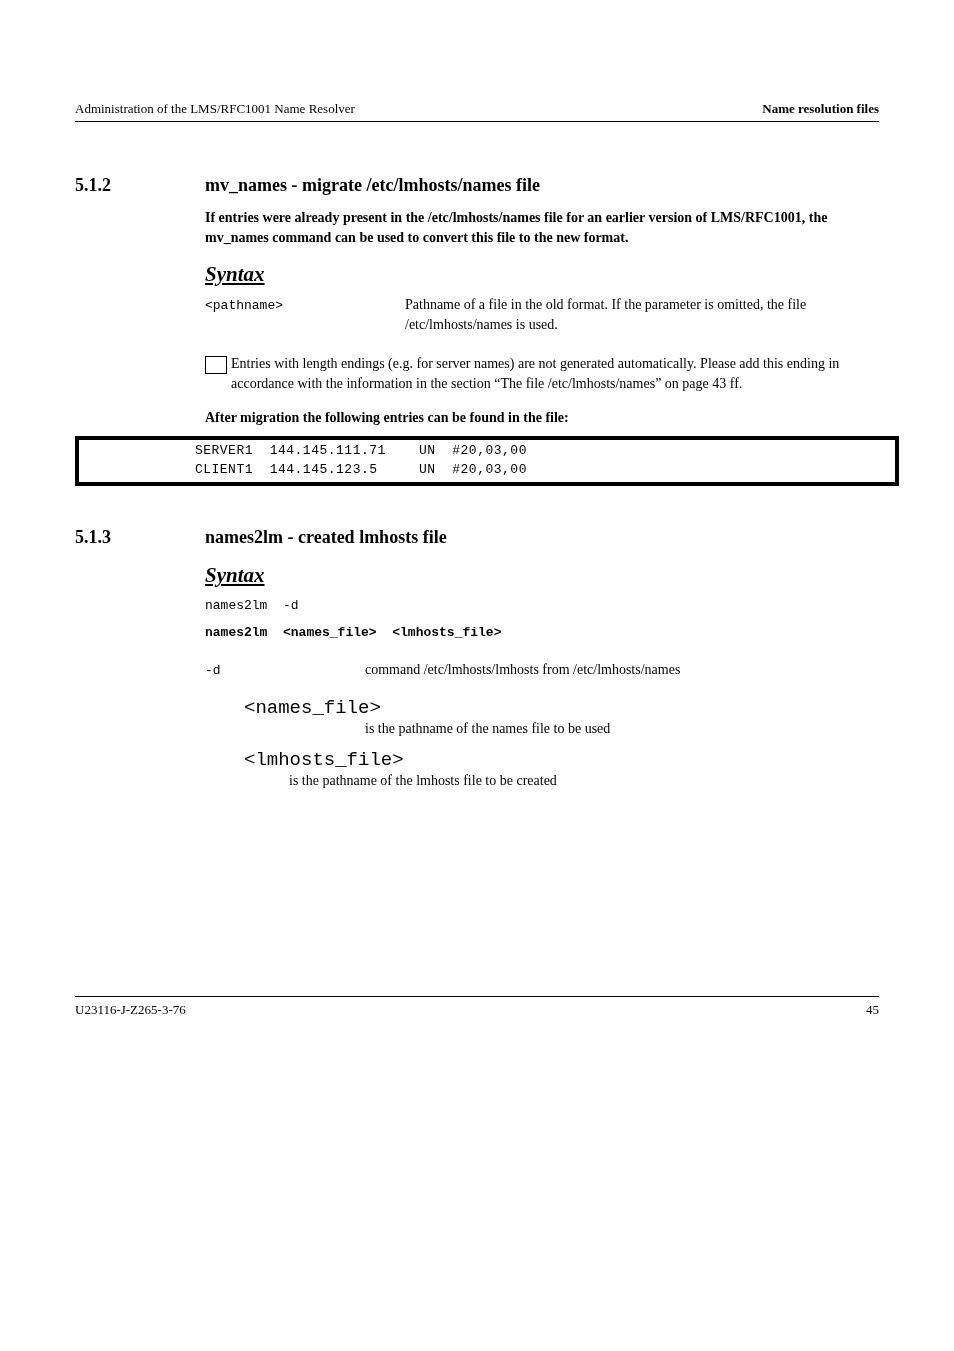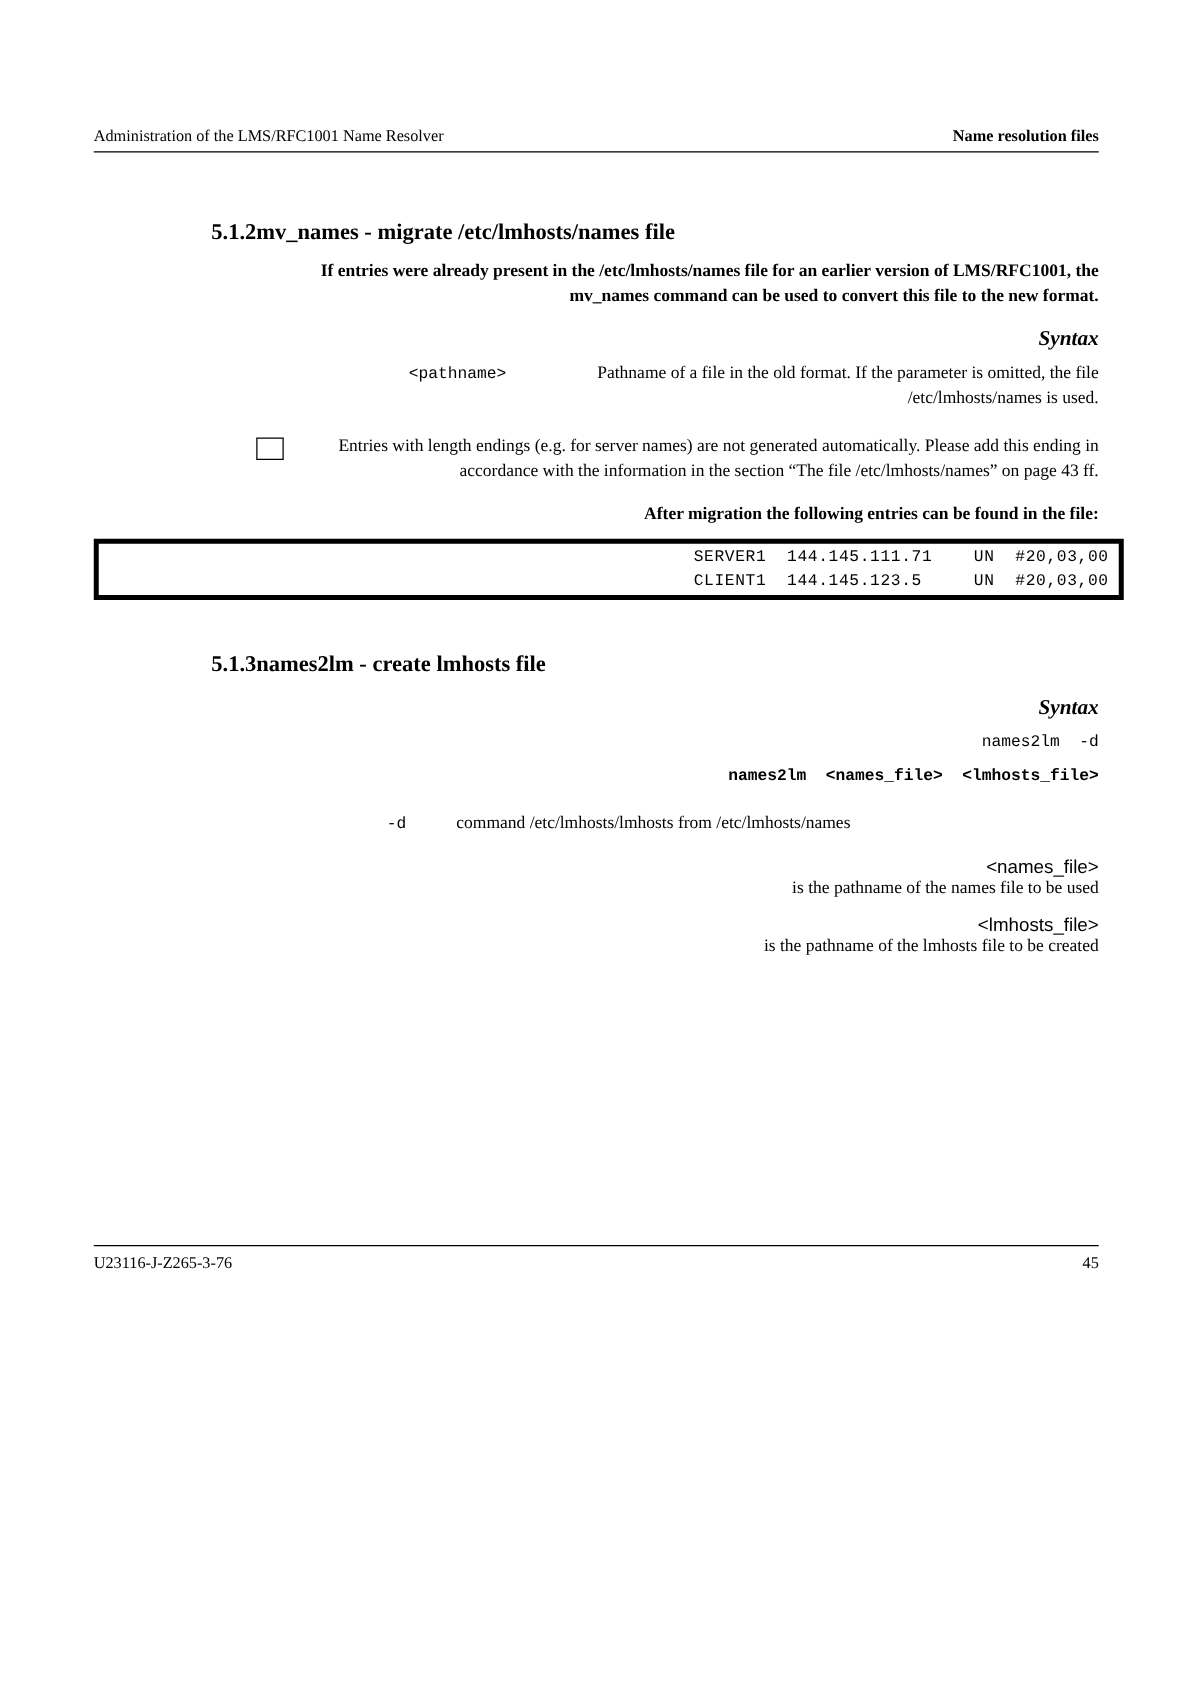--- a/index.html
+++ b/index.html
@@ -44,22 +44,23 @@
       flex-shrink: 0;
     }
     .heading-num.nopad { width: 130px; }
     .heading-text {
       font-weight: bold;
       font-size: 18px;
     }
     .subhead {
       font-weight: bold;
       font-style: italic;
-      font-size: 17px;
+      font-size: 21px;
       margin-bottom: 6px;
+      text-decoration: underline;
     }
     .para { margin-bottom: 10px; font-weight: bold; }
     .mono {
       font-family: "Courier New", Courier, monospace;
       font-size: 13px;
       white-space: pre;
     }
     .note-row { display: flex; align-items: flex-start; gap: 4px; margin-bottom: 14px; }
     .icon-open-book {
       width: 22px; height: 18px; border: 1px solid #000; position: relative; flex-shrink: 0; margin-top: 2px;
@@ -75,27 +76,27 @@
       margin-right: -20px;
       font-family: "Courier New", Courier, monospace;
       font-size: 13px;
       white-space: pre;
       margin-top: -2px;
       margin-bottom: 14px;
       letter-spacing: 0.5px;
     }
     .def-line { display:flex; align-items: baseline; gap: 40px; margin-bottom: 6px; }
     .def-key { font-family: "Courier New", Courier, monospace; font-size: 13px; white-space: nowrap; min-width: 120px;}
-    .def-key2 { font-family: Liberation Sans, sans-serif; font-size: 15px; white-space: nowrap;}
+    .def-key2 { font-family: Liberation Mono, monospace; font-size: 19px; white-space: nowrap; margin-left: 39px;}
     .footer {
       display: flex;
       justify-content: space-between;
       font-size: 13px;
     }
-    .page-chunk { min-height: 920px; display: flex; flex-direction: column; text-align: right; }
+    .page-chunk { min-height: 920px; display: flex; flex-direction: column; }
     .flex-body { flex: 1; }
     .space8 { height: 8px; }
     .space14 { height: 14px; }
     .space18 { height: 18px; }
   </style>
 </head>
 <body>
 
 <div class="page-chunk">
   <div class="flex-body">
@@ -131,21 +132,21 @@
       <p class="para">After migration the following entries can be found in the file:</p>
 
       <div class="example-box">             SERVER1  144.145.111.71    UN  #20,03,00
              CLIENT1  144.145.123.5     UN  #20,03,00</div>
     </div>
 
     <div class="space18"></div>
 
     <div class="heading-row">
       <span class="heading-num nopad">5.1.3</span>
-      <span class="heading-text">names2lm - create lmhosts file</span>
+      <span class="heading-text">names2lm - created lmhosts file</span>
     </div>
 
     <div class="section">
 
       <p class="subhead">Syntax</p>
       <p class="mono">names2lm  -d</p>
       <div class="space8"></div>
       <p class="mono para">names2lm  &lt;names_file&gt;  &lt;lmhosts_file&gt;</p>
 
       <div class="space8"></div>

